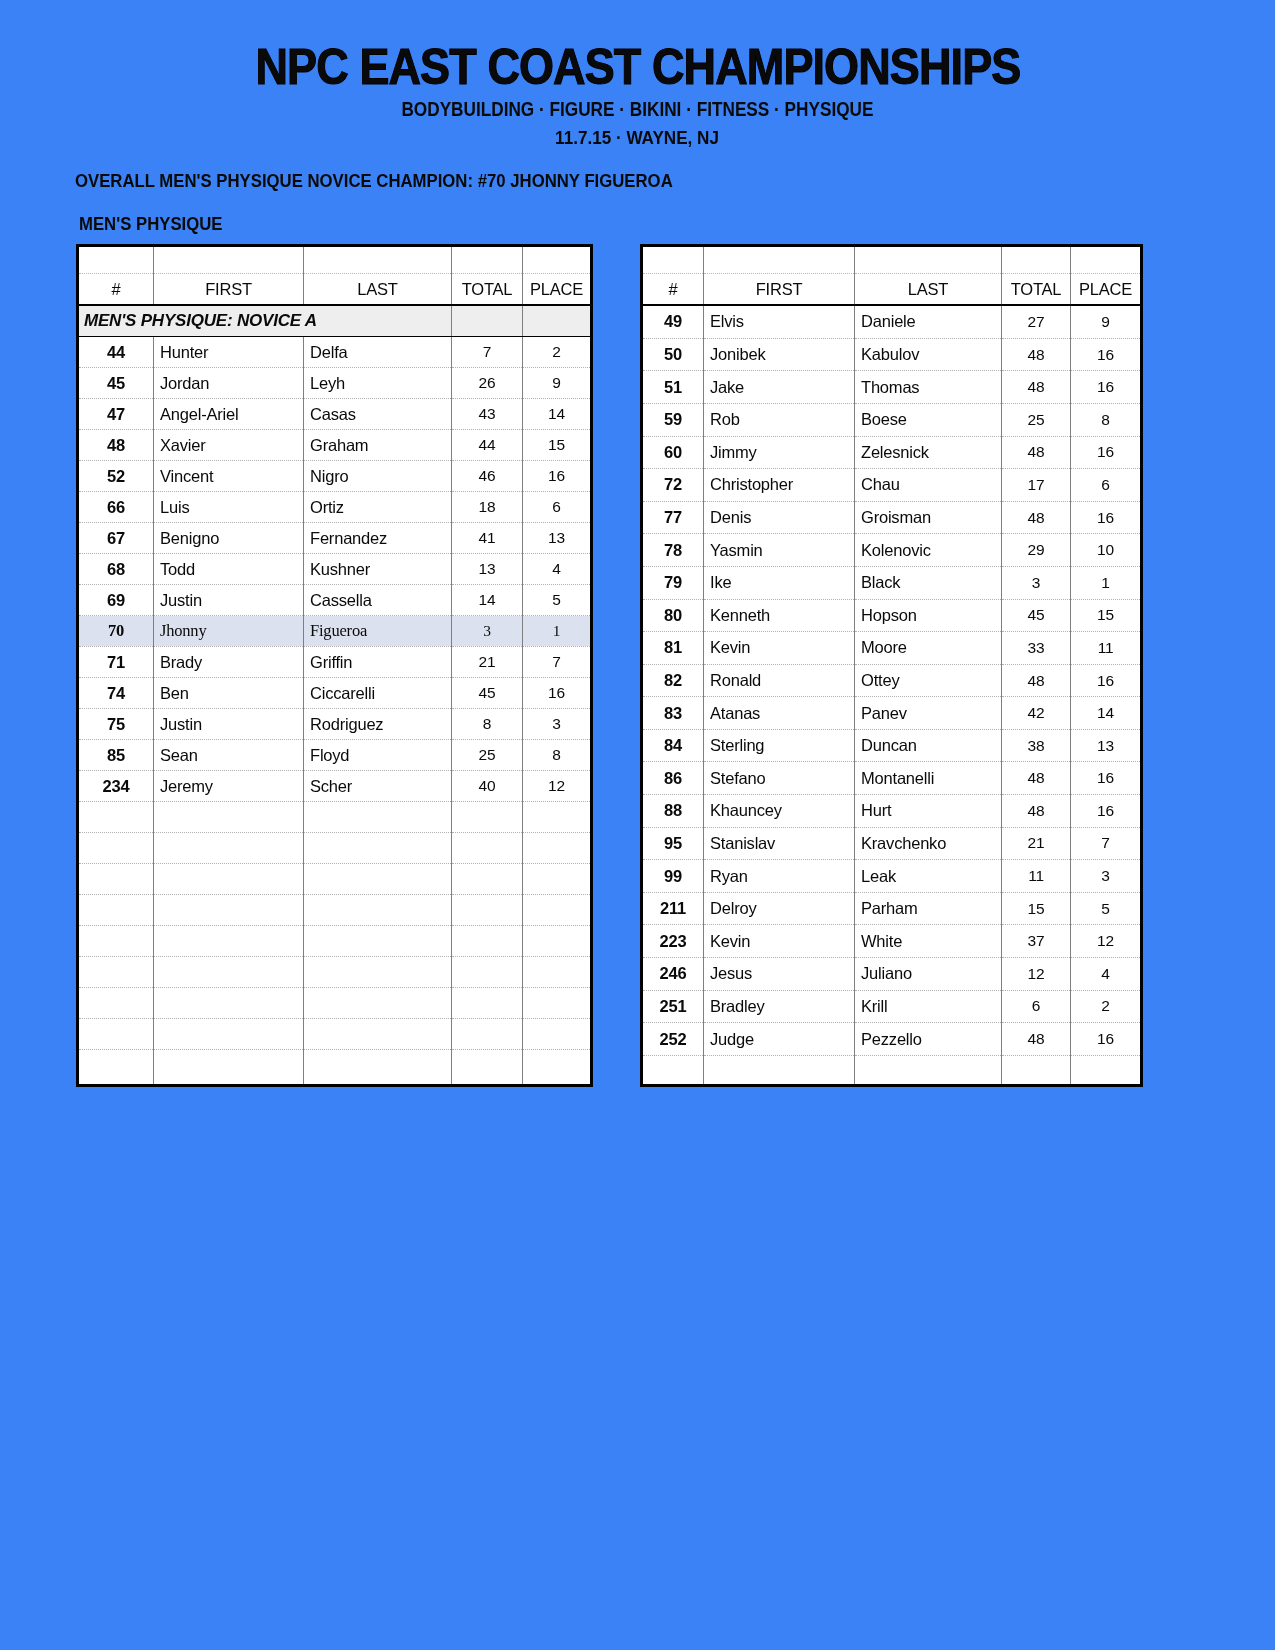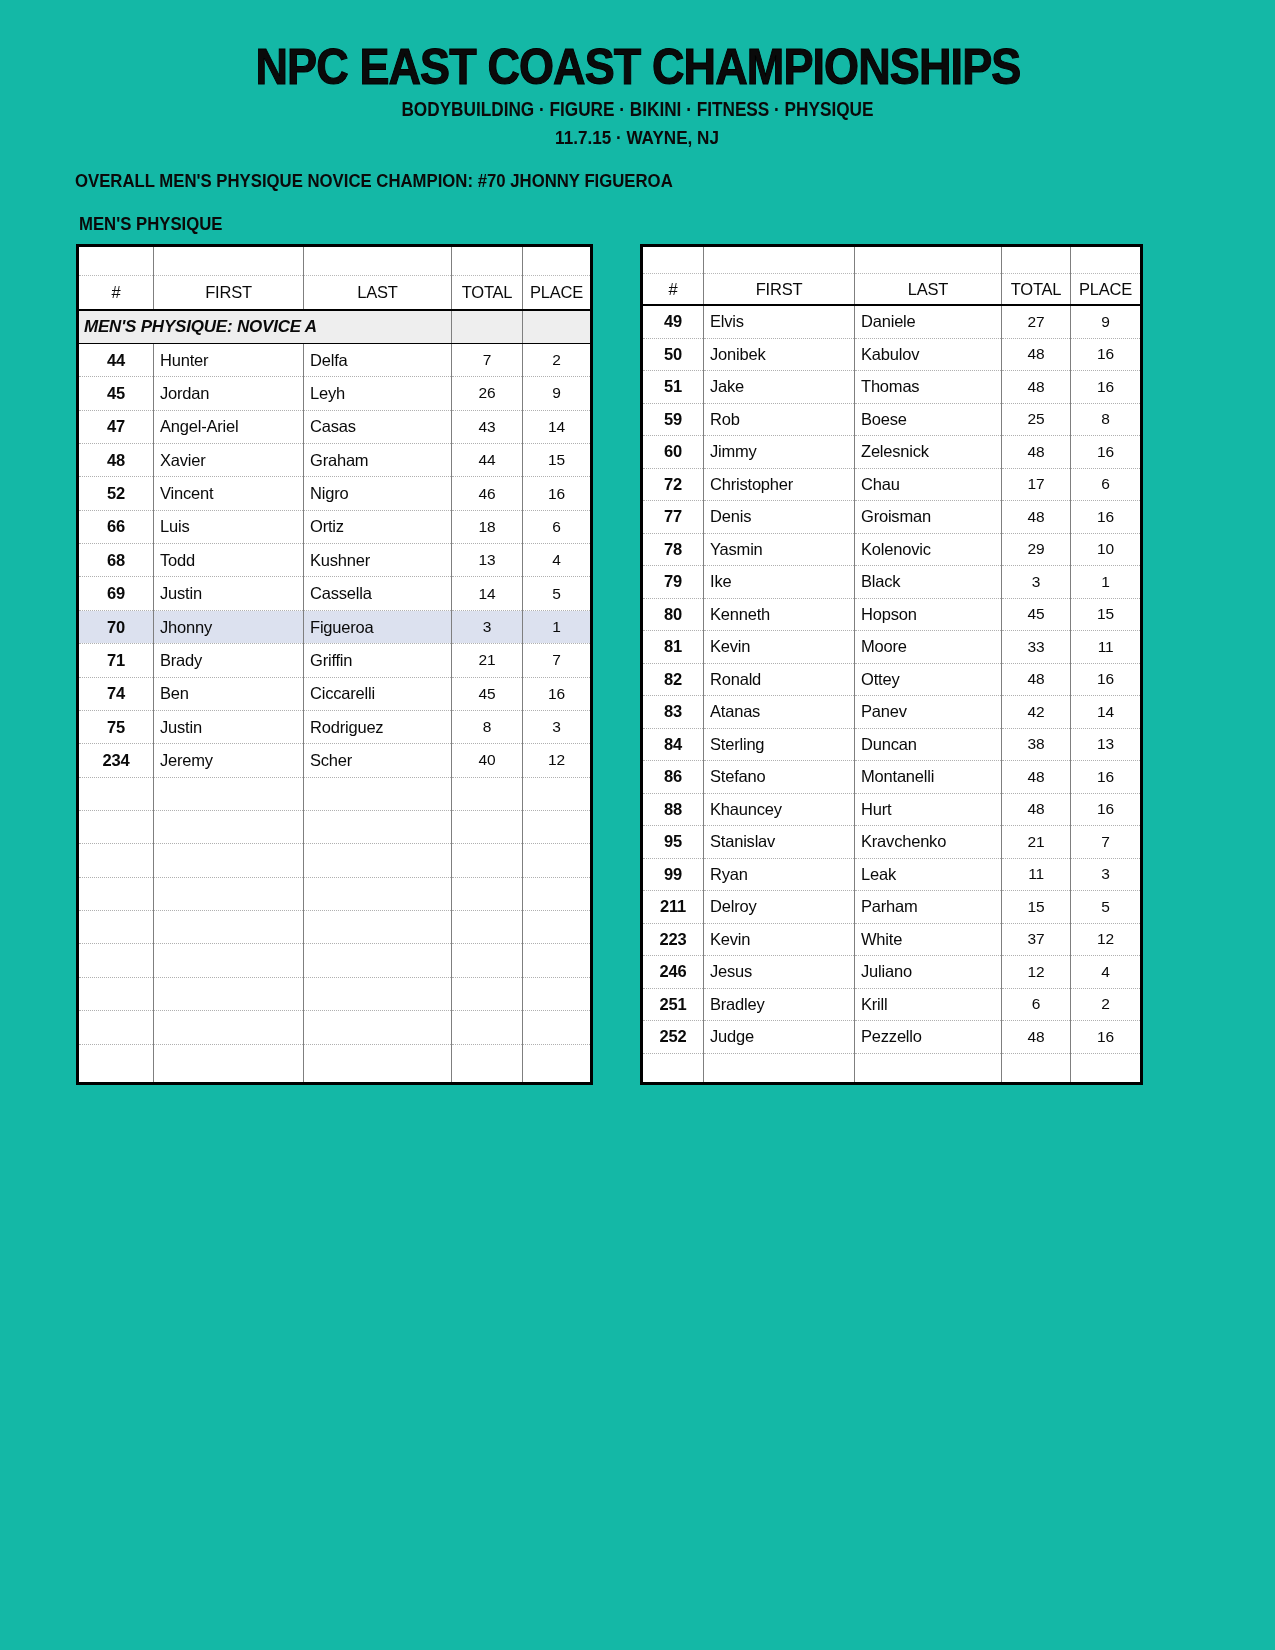--- a/index.html
+++ b/index.html
@@ -1,18 +1,18 @@
 <!DOCTYPE html>
 <html style="--hl: #dce1ef; --sectionbg: #eeeeee; --grid: #7f7f7f;"><head>
 <meta charset="utf-8">
 <style>
   html,body { margin:0; padding:0; }
   body { background:#fff; font-family:"Liberation Sans","DejaVu Sans",sans-serif; }
   .page {
-    position:relative; width:1275px; height:1650px; background:#14b8a6;
+    position:relative; width:1275px; height:1650px; background:#3b82f6;
     overflow:hidden; color:#0a0a0a;
   }
   .center-head { position:absolute; left:0; top:0; width:1275px; text-align:center; }
   .main-title {
     display:inline-block; margin-top:38px; font-size:50px; font-weight:800;
     letter-spacing:-1px; transform:scaleX(0.90); transform-origin:center;
     -webkit-text-stroke:1px #000; white-space:nowrap;
   }
   .divisions-line {
     display:inline-block; margin-top:2px; font-size:20px; font-weight:700;
@@ -46,21 +46,21 @@
     height:30px; border-bottom:2px solid #000; text-align:center;
     font-size:16.5px; padding:0 2px;
   }
   .section-row td { height:30px; background:var(--sectionbg,#eeeeee); border-bottom:1.5px solid #000; }
   .section-row td.section-cell { font-weight:700; font-size:17px; padding-left:5px;font-style:italic; }
   .data-row td { border-bottom:1px dotted #b0b0b0; }
   .t-a .data-row td { height:30px; }
   .t-b .data-row td { height:31.5px; }
   .data-row td.num { font-weight:700; text-align:center; padding:0 2px; }
   .data-row td.ctr { text-align:center; font-size:15.5px; padding:0 2px; }
-  .data-row.highlight td { background:var(--hl,#dce1ef); }
+  .data-row.highlight td { background:var(--hl,#dce1ef);font-family:Liberation Serif, serif; }
   .final-row td { border-bottom:none; }
   .t-a .final-row td { height:34px; }
   .t-b .final-row td { height:28px; }
 </style>
 </head>
 <body>
 
 <div class="page">
 
   <div class="center-head">
@@ -144,20 +144,27 @@
             <td class="ctr">16</td>
           </tr>
           <tr class="data-row">
             <td class="num">66</td>
             <td>Luis</td>
             <td>Ortiz</td>
             <td class="ctr">18</td>
             <td class="ctr">6</td>
           </tr>
           <tr class="data-row">
+            <td class="num">67</td>
+            <td>Benigno</td>
+            <td>Fernandez</td>
+            <td class="ctr">41</td>
+            <td class="ctr">13</td>
+          </tr>
+          <tr class="data-row">
             <td class="num">68</td>
             <td>Todd</td>
             <td>Kushner</td>
             <td class="ctr">13</td>
             <td class="ctr">4</td>
           </tr>
           <tr class="data-row">
             <td class="num">69</td>
             <td>Justin</td>
             <td>Cassella</td>
@@ -184,20 +191,27 @@
             <td>Ciccarelli</td>
             <td class="ctr">45</td>
             <td class="ctr">16</td>
           </tr>
           <tr class="data-row">
             <td class="num">75</td>
             <td>Justin</td>
             <td>Rodriguez</td>
             <td class="ctr">8</td>
             <td class="ctr">3</td>
+          </tr>
+          <tr class="data-row">
+            <td class="num">85</td>
+            <td>Sean</td>
+            <td>Floyd</td>
+            <td class="ctr">25</td>
+            <td class="ctr">8</td>
           </tr>
           <tr class="data-row">
             <td class="num">234</td>
             <td>Jeremy</td>
             <td>Scher</td>
             <td class="ctr">40</td>
             <td class="ctr">12</td>
           </tr>
           <tr class="data-row">
             <td></td>

